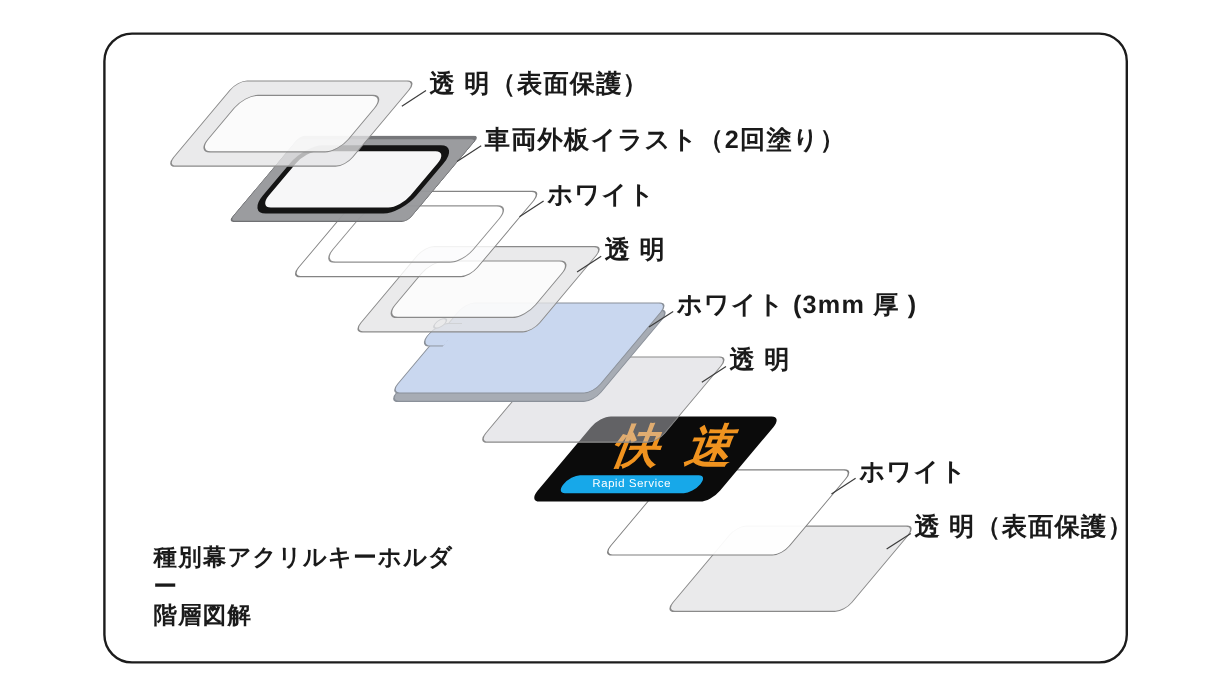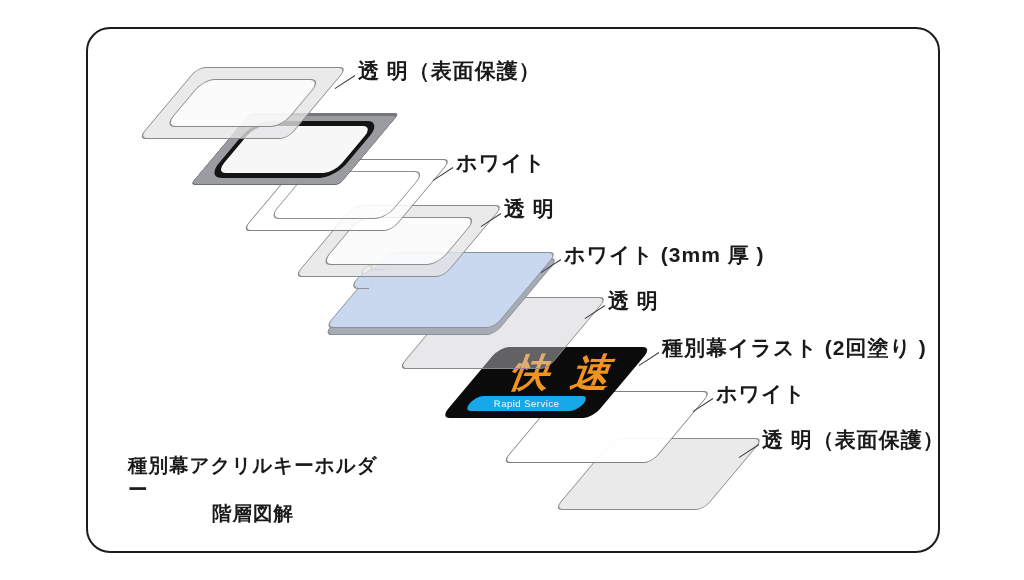--- a/index.html
+++ b/index.html
@@ -85,21 +85,21 @@
   .lbl::before {
     content:""; position:absolute; left:-27px; bottom:5px; width:24px; height:0;
     border-top:1.6px solid #3c3c3c; transform:rotate(-33deg); transform-origin:right center;
   }
 
   
   .title {
     position:absolute; left:128px; top:453px; width:250px; z-index:30;
     font-size:19.5px; font-weight:bold; line-height:24px; letter-spacing:1px;
   }
-  .title .t2 { text-align:center; }
+  .title .t2 { text-align:left; }
 </style>
 </head>
 <body>
 
 <div class="stage" style="--orange: #F0931F; --blue: #17A8E9; --acrylic: #C9D7EF;">
 
   <div class="frame-border"></div>
 
   <div class="ly frame-light" style="left:198px;top:67px;z-index:9">
     <div class="win"></div>
@@ -130,25 +130,25 @@
     <div class="band">
       <span>Rapid Service</span>
     </div>
   </div>
 
   <div class="ly white-solid" style="left:562px;top:391px;z-index:2"></div>
 
   <div class="ly gray-solid" style="left:614px;top:438px;z-index:1"></div>
 
   <div class="lbl" style="left:358px;top:61px">透 明（表面保護）</div>
+  <div class="lbl" style="left:404px;top:107px">車両外板イラスト（2回塗り）</div>
   <div class="lbl" style="left:456px;top:153px">ホワイト</div>
   <div class="lbl" style="left:504px;top:199px">透 明</div>
   <div class="lbl" style="left:564px;top:245px">ホワイト (3mm 厚 )</div>
   <div class="lbl" style="left:608px;top:291px">透 明</div>
-  <div class="lbl" style="left:662px;top:338px">種別幕イラスト (2回塗り )</div>
   <div class="lbl" style="left:716px;top:384px">ホワイト</div>
   <div class="lbl" style="left:762px;top:430px">透 明（表面保護）</div>
 
   <div class="title">
     <div>種別幕アクリルキーホルダー</div>
     <div class="t2">階層図解</div>
   </div>
 
 </div>
 

